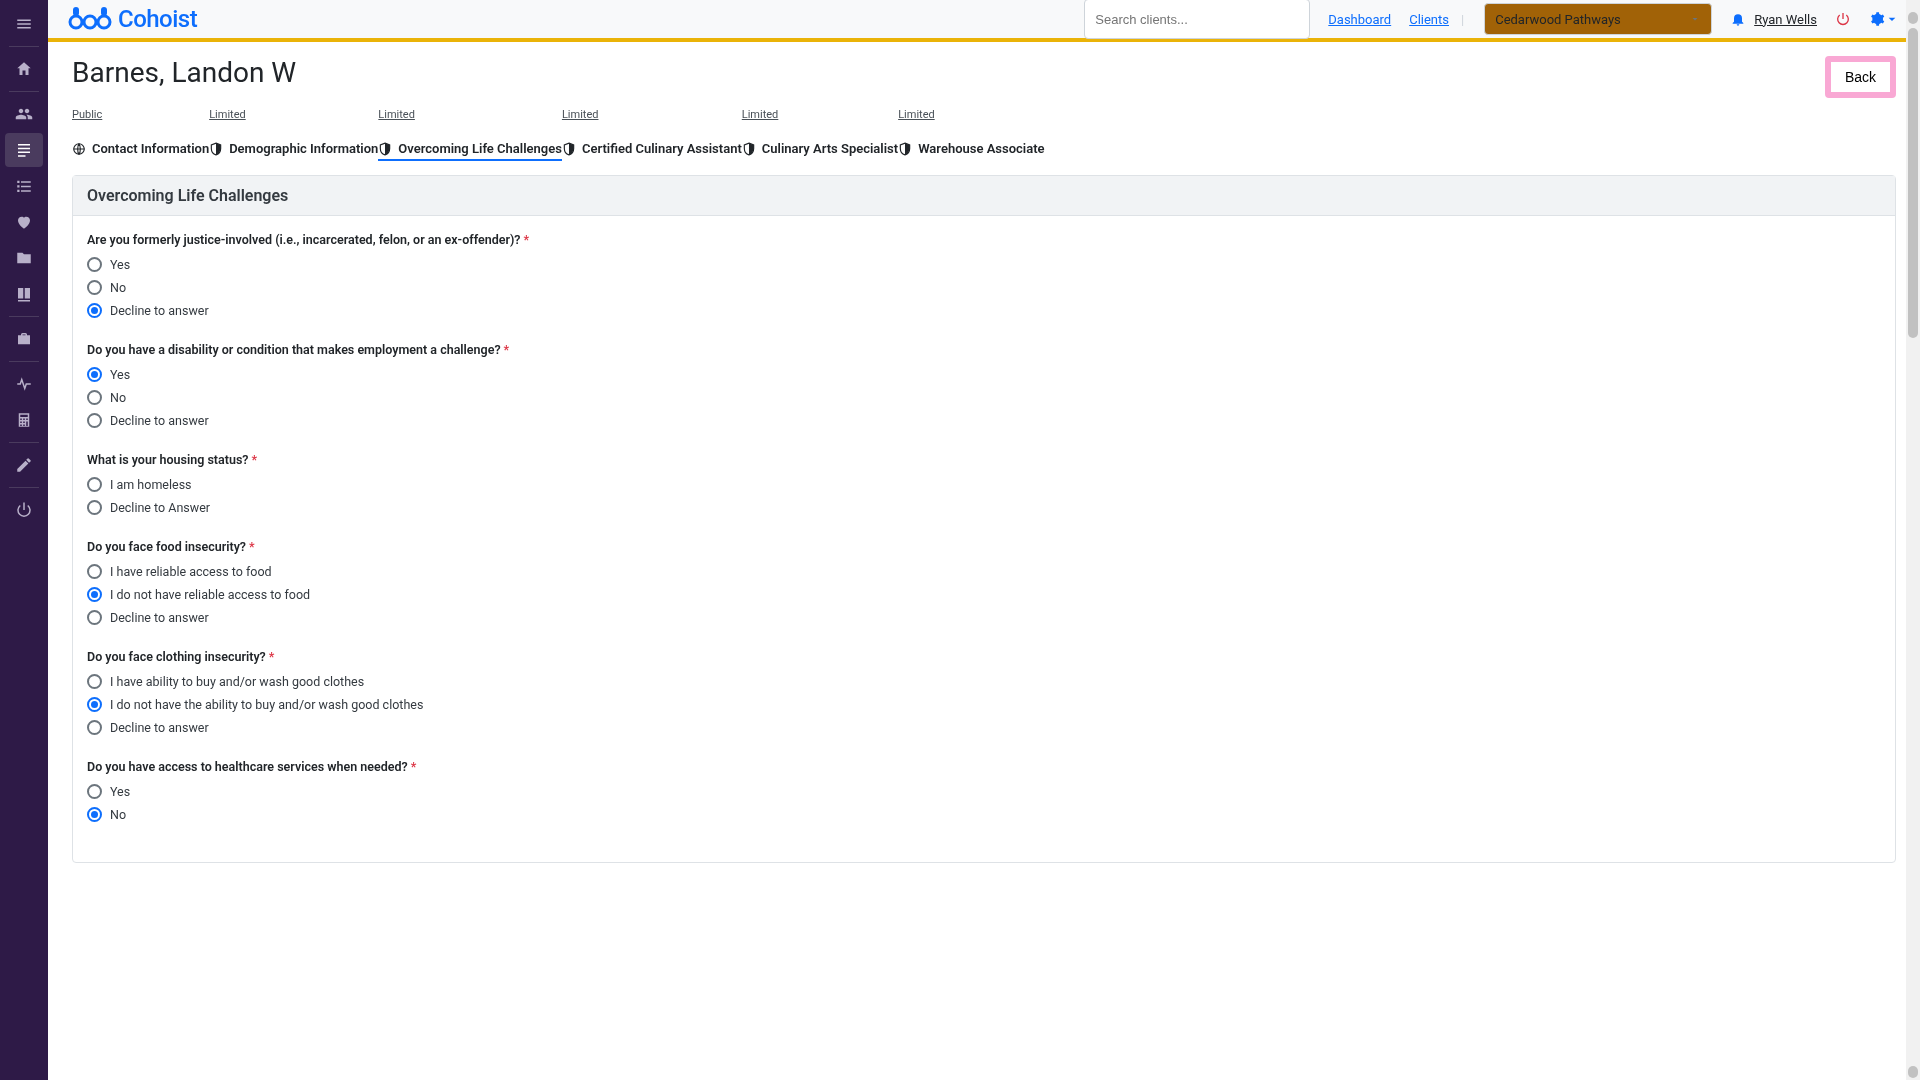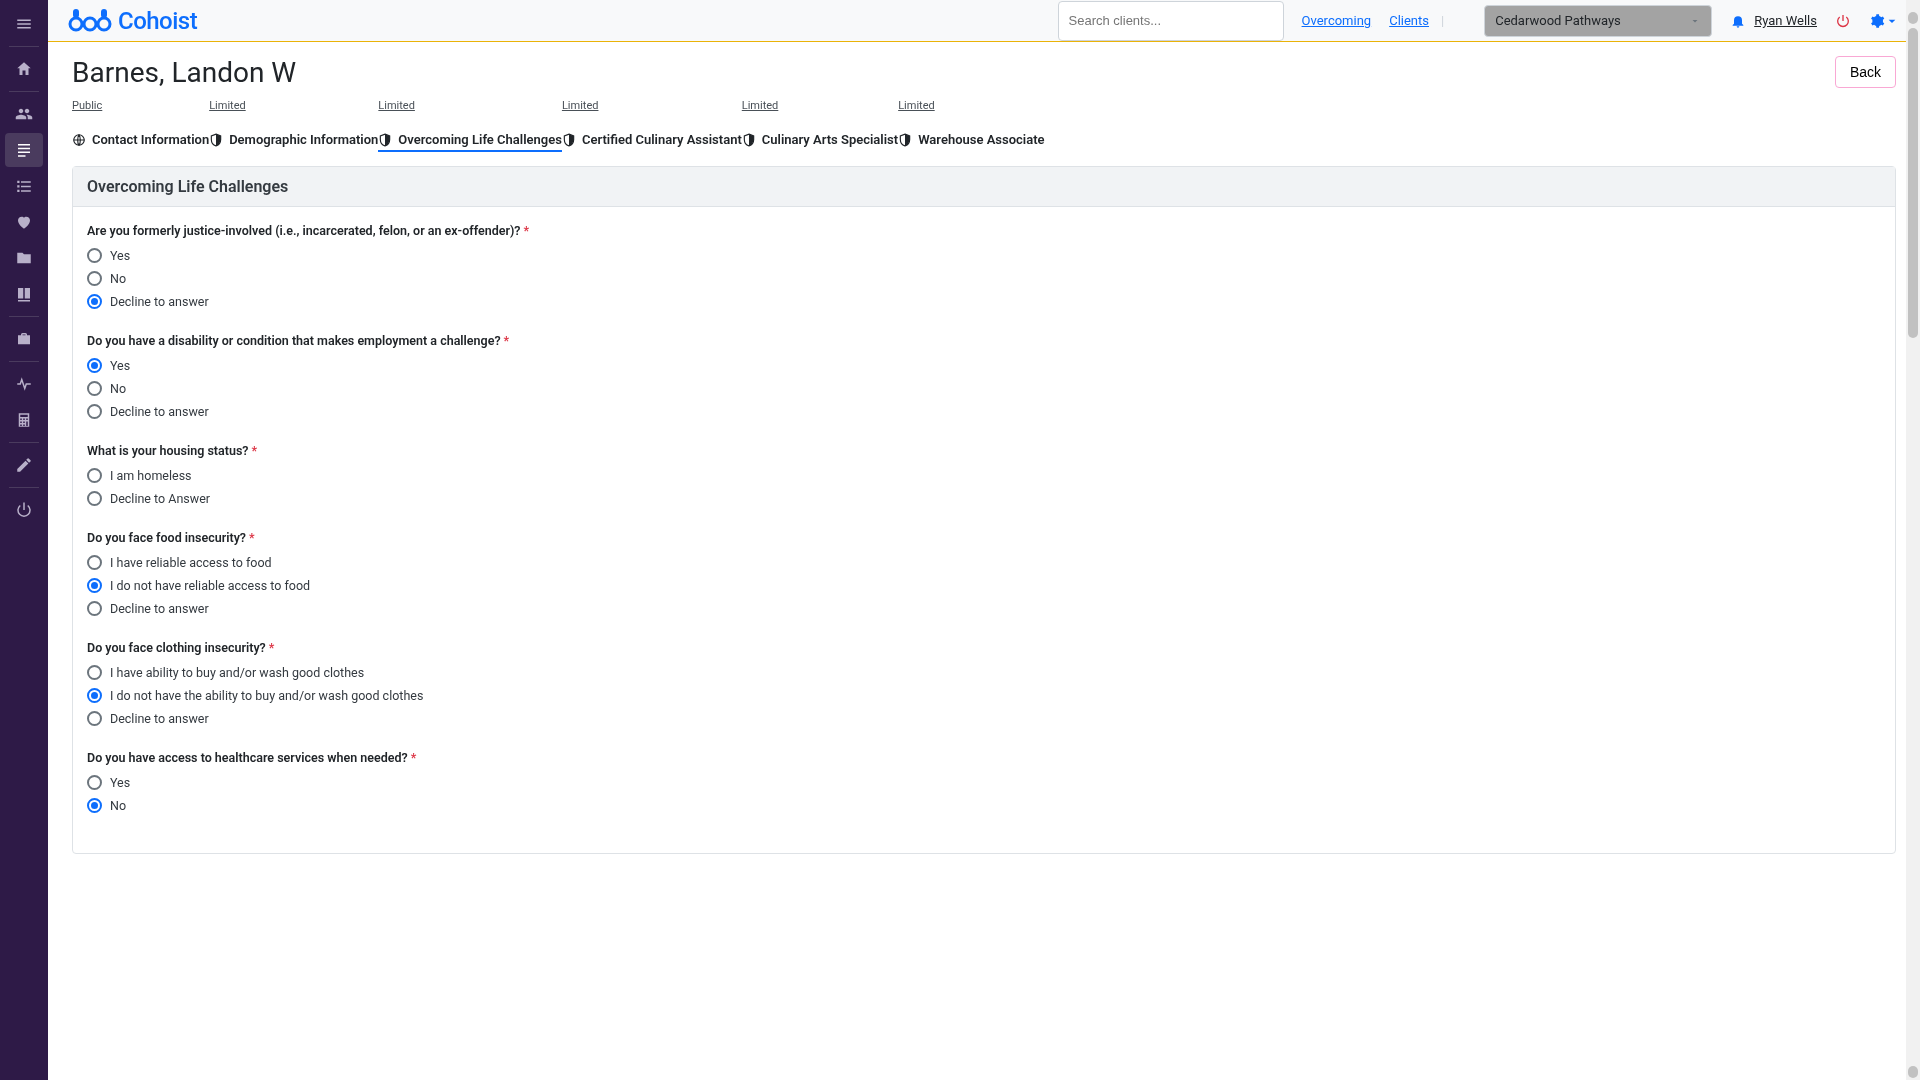--- a/index.html
+++ b/index.html
@@ -8,39 +8,39 @@
 
 
 .sidebar { width: 48px; background: #2e1a47; display: flex; flex-direction: column; align-items: center; padding-top: 6px; flex-shrink: 0; }
 .sidebar-item { width: 38px; height: 34px; display: flex; align-items: center; justify-content: center; color: #b8b0c9; cursor: pointer; border-radius: 4px; margin: 1px 0; }
 .sidebar-item.active { background: #4a3b5e; color: #fff; }
 .sidebar-item svg { width: 18px; height: 18px; fill: currentColor; }
 .sidebar-divider { width: 30px; height: 1px; background: #4a3b5e; margin: 4px 0; }
 
 
 .main { flex: 1; display: flex; flex-direction: column; overflow: hidden; background: #fff; }
-.topbar { height: 42px; background: #f8f9fa; border-bottom: 1px solid #eab308; display: flex; align-items: center; padding: 0 20px; flex-shrink: 0; }
+.topbar { height: 42px; background: #f8f9fa; border-bottom: 4px solid #eab308; display: flex; align-items: center; padding: 0 20px; flex-shrink: 0; }
 .logo { display: flex; align-items: center; gap: 6px; }
 .logo-text { font-size: 24px; font-weight: 500; color: #0d6efd; letter-spacing: -0.5px; }
 .topbar-spacer { flex: 1; }
 .search-box { width: 226px; height: 40px; border: 1px solid #ced4da; border-radius: 4px; padding: 0 10px; font-size: 13px; background: #fff; }
 .topbar-link { color: #0d6efd; text-decoration: underline; margin-left: 18px; font-size: 13px; cursor: pointer; }
 .topbar-sep { color: #ced4da; margin: 0 12px; }
-.org-select { width: 228px; height: 32px; border: 1px solid #ced4da; border-radius: 4px; padding: 0 10px; background: #a3a3a3; display: flex; align-items: center; justify-content: space-between; margin-left: 28px; cursor: pointer; font-size: 13px; }
+.org-select { width: 228px; height: 32px; border: 1px solid #ced4da; border-radius: 4px; padding: 0 10px; background: #a16207; display: flex; align-items: center; justify-content: space-between; margin-left: 8px; cursor: pointer; font-size: 13px; }
 .topbar-icon { margin-left: 18px; cursor: pointer; display: flex; align-items: center; }
 .topbar-icon svg { width: 16px; height: 16px; }
 .user-name { margin-left: 8px; font-size: 13px; text-decoration: underline; }
 
 
 .content { flex: 1; overflow-y: auto; padding: 14px 24px 24px; }
 
 
 .page-title-row { display: flex; align-items: flex-start; justify-content: space-between; }
 .page-title { font-size: 28px; font-weight: 400; color: #212529; }
-.back-btn { background: #fff; border: 1px solid #f9a8d4; border-radius: 4px; padding: 7px 14px; font-size: 14px; cursor: pointer; }
+.back-btn { background: #fff; border: 6px solid #f9a8d4; border-radius: 4px; padding: 7px 14px; font-size: 14px; cursor: pointer; }
 
 
 .tabs { display: flex; margin-top: 10px; border-bottom: none; }
 .tab { cursor: pointer; }
 .tab-privacy { font-size: 11px; text-decoration: underline; color: #495057; }
 .tab-label-row { display: flex; align-items: center; gap: 6px; margin-top: 20px; padding-bottom: 3px; }
 .tab-label { font-size: 13px; font-weight: 600; color: #212529; }
 .tab.active .tab-label-row { border-bottom: 2px solid #0d6efd; }
 .tab-icon { width: 14px; height: 14px; flex-shrink: 0; }
 
@@ -148,21 +148,21 @@
         <circle cx="8" cy="15" r="6" fill="none" stroke="#0d6efd" stroke-width="3"></circle>
         <circle cx="22" cy="15" r="6" fill="none" stroke="#0d6efd" stroke-width="3"></circle>
         <circle cx="36" cy="15" r="6" fill="none" stroke="#0d6efd" stroke-width="3"></circle>
         <rect x="5" y="0" width="6" height="9" rx="3" fill="#0d6efd"></rect>
         <rect x="33" y="0" width="6" height="9" rx="3" fill="#0d6efd"></rect>
       </svg>
       <span class="logo-text">Cohoist</span>
     </div>
     <div class="topbar-spacer"></div>
     <input class="search-box" placeholder="Search clients..." style="">
-    <a class="topbar-link">Overcoming</a>
+    <a class="topbar-link">Dashboard</a>
     <a class="topbar-link">Clients</a>
     <span class="topbar-sep">|</span>
     <div class="org-select">
       <span>Cedarwood Pathways</span>
       <svg width="12" height="12" viewBox="0 0 24 24">
           <path d="M7 10l5 5 5-5z" fill="#6c757d"></path>
         </svg>
     </div>
     <span class="topbar-icon">
       <svg viewBox="0 0 24 24">

